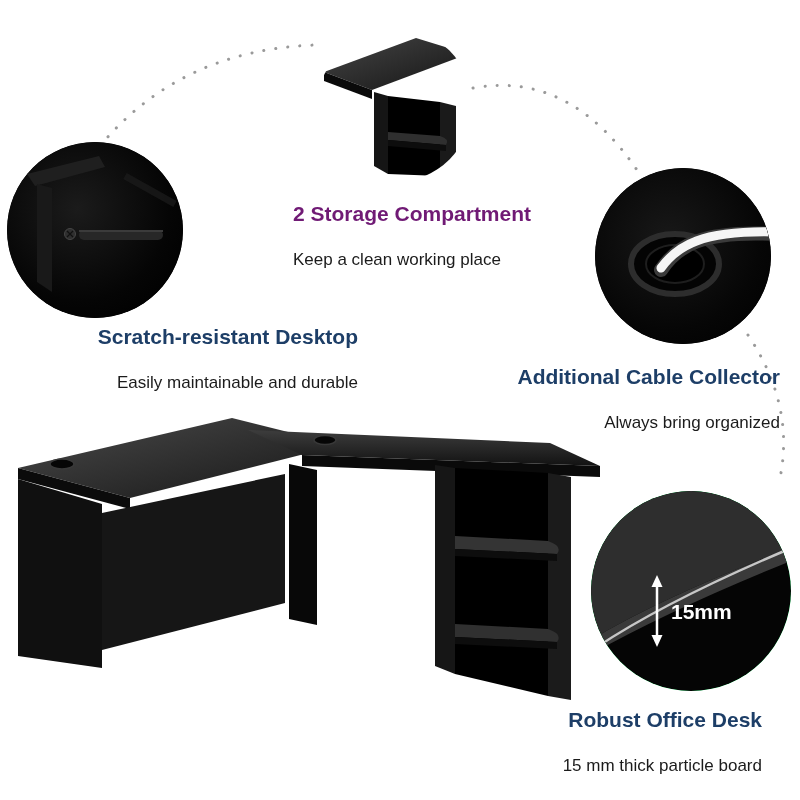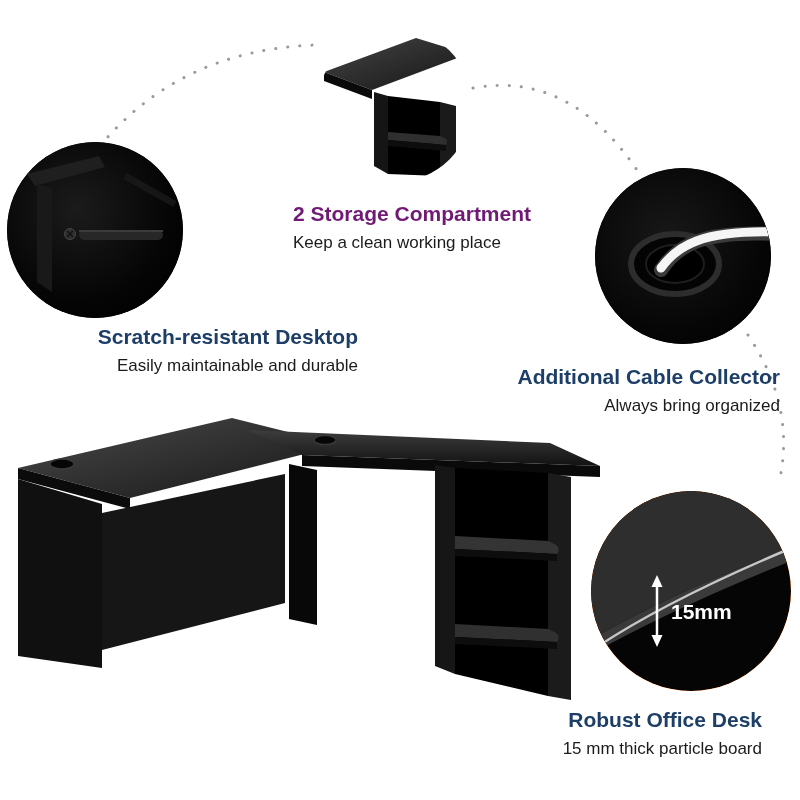--- a/index.html
+++ b/index.html
@@ -5,21 +5,21 @@
   html,body{margin:0;padding:0;background:#ffffff;}
   .stage{
     position:relative;width:800px;height:800px;background:#ffffff;overflow:hidden;
     font-family:"Liberation Sans", sans-serif;
   }
   .abs{position:absolute;}
   .circle{position:absolute;border-radius:50%;overflow:hidden;}
   .circle svg{display:block;width:100%;height:100%;}
   .tb{position:absolute;}
   .tb .h{font-weight:700;font-size:21px;line-height:1.15;}
-  .tb .sub{font-size:17px;color:#1b1b1b;margin-top:7px;line-height:1.2;}
+  .tb .sub{font-size:17px;color:#1b1b1b;margin-top:24px;line-height:1.2;}
   .h-navy{color:#1d3e67;}
   .h-blue{color:#701a75;}
   .t-left{text-align:left;}
   .t-center{text-align:right;}
 </style>
 </head>
 <body>
 
 <div class="stage">
 
@@ -97,21 +97,21 @@
         <path d="M 66 100 C 82 78 106 62 182 64" fill="none" stroke="#f5f5f5" stroke-width="9" stroke-linecap="round"></path>
       </g>
     </svg>
   </div>
 
   <div class="tb t-center" style="left:500px;top:365px;width:280px;">
     <div class="h h-navy">Additional Cable Collector</div>
     <div class="sub">Always bring organized</div>
   </div>
 
-  <div class="circle" style="left:591px;top:491px;width:200px;height:200px;background:#f97316;">
+  <div class="circle" style="left:591px;top:491px;width:200px;height:200px;background:#22c55e;">
     <svg viewBox="0 0 200 200">
       <defs>
         <clipPath id="tclip">
             <circle cx="100" cy="100" r="100"></circle>
           </clipPath>
       </defs>
       <circle cx="100" cy="100" r="100" fill="#050505"></circle>
       <g clip-path="url(#tclip)">
         <path d="M -5 152 Q 70 106 205 55 L 205 -5 L -5 -5 Z" fill="#2e2e2e"></path>
         <path d="M -5 152 Q 70 106 205 55 L 205 68 Q 80 118 -5 166 Z" fill="#3a3a3a"></path>

